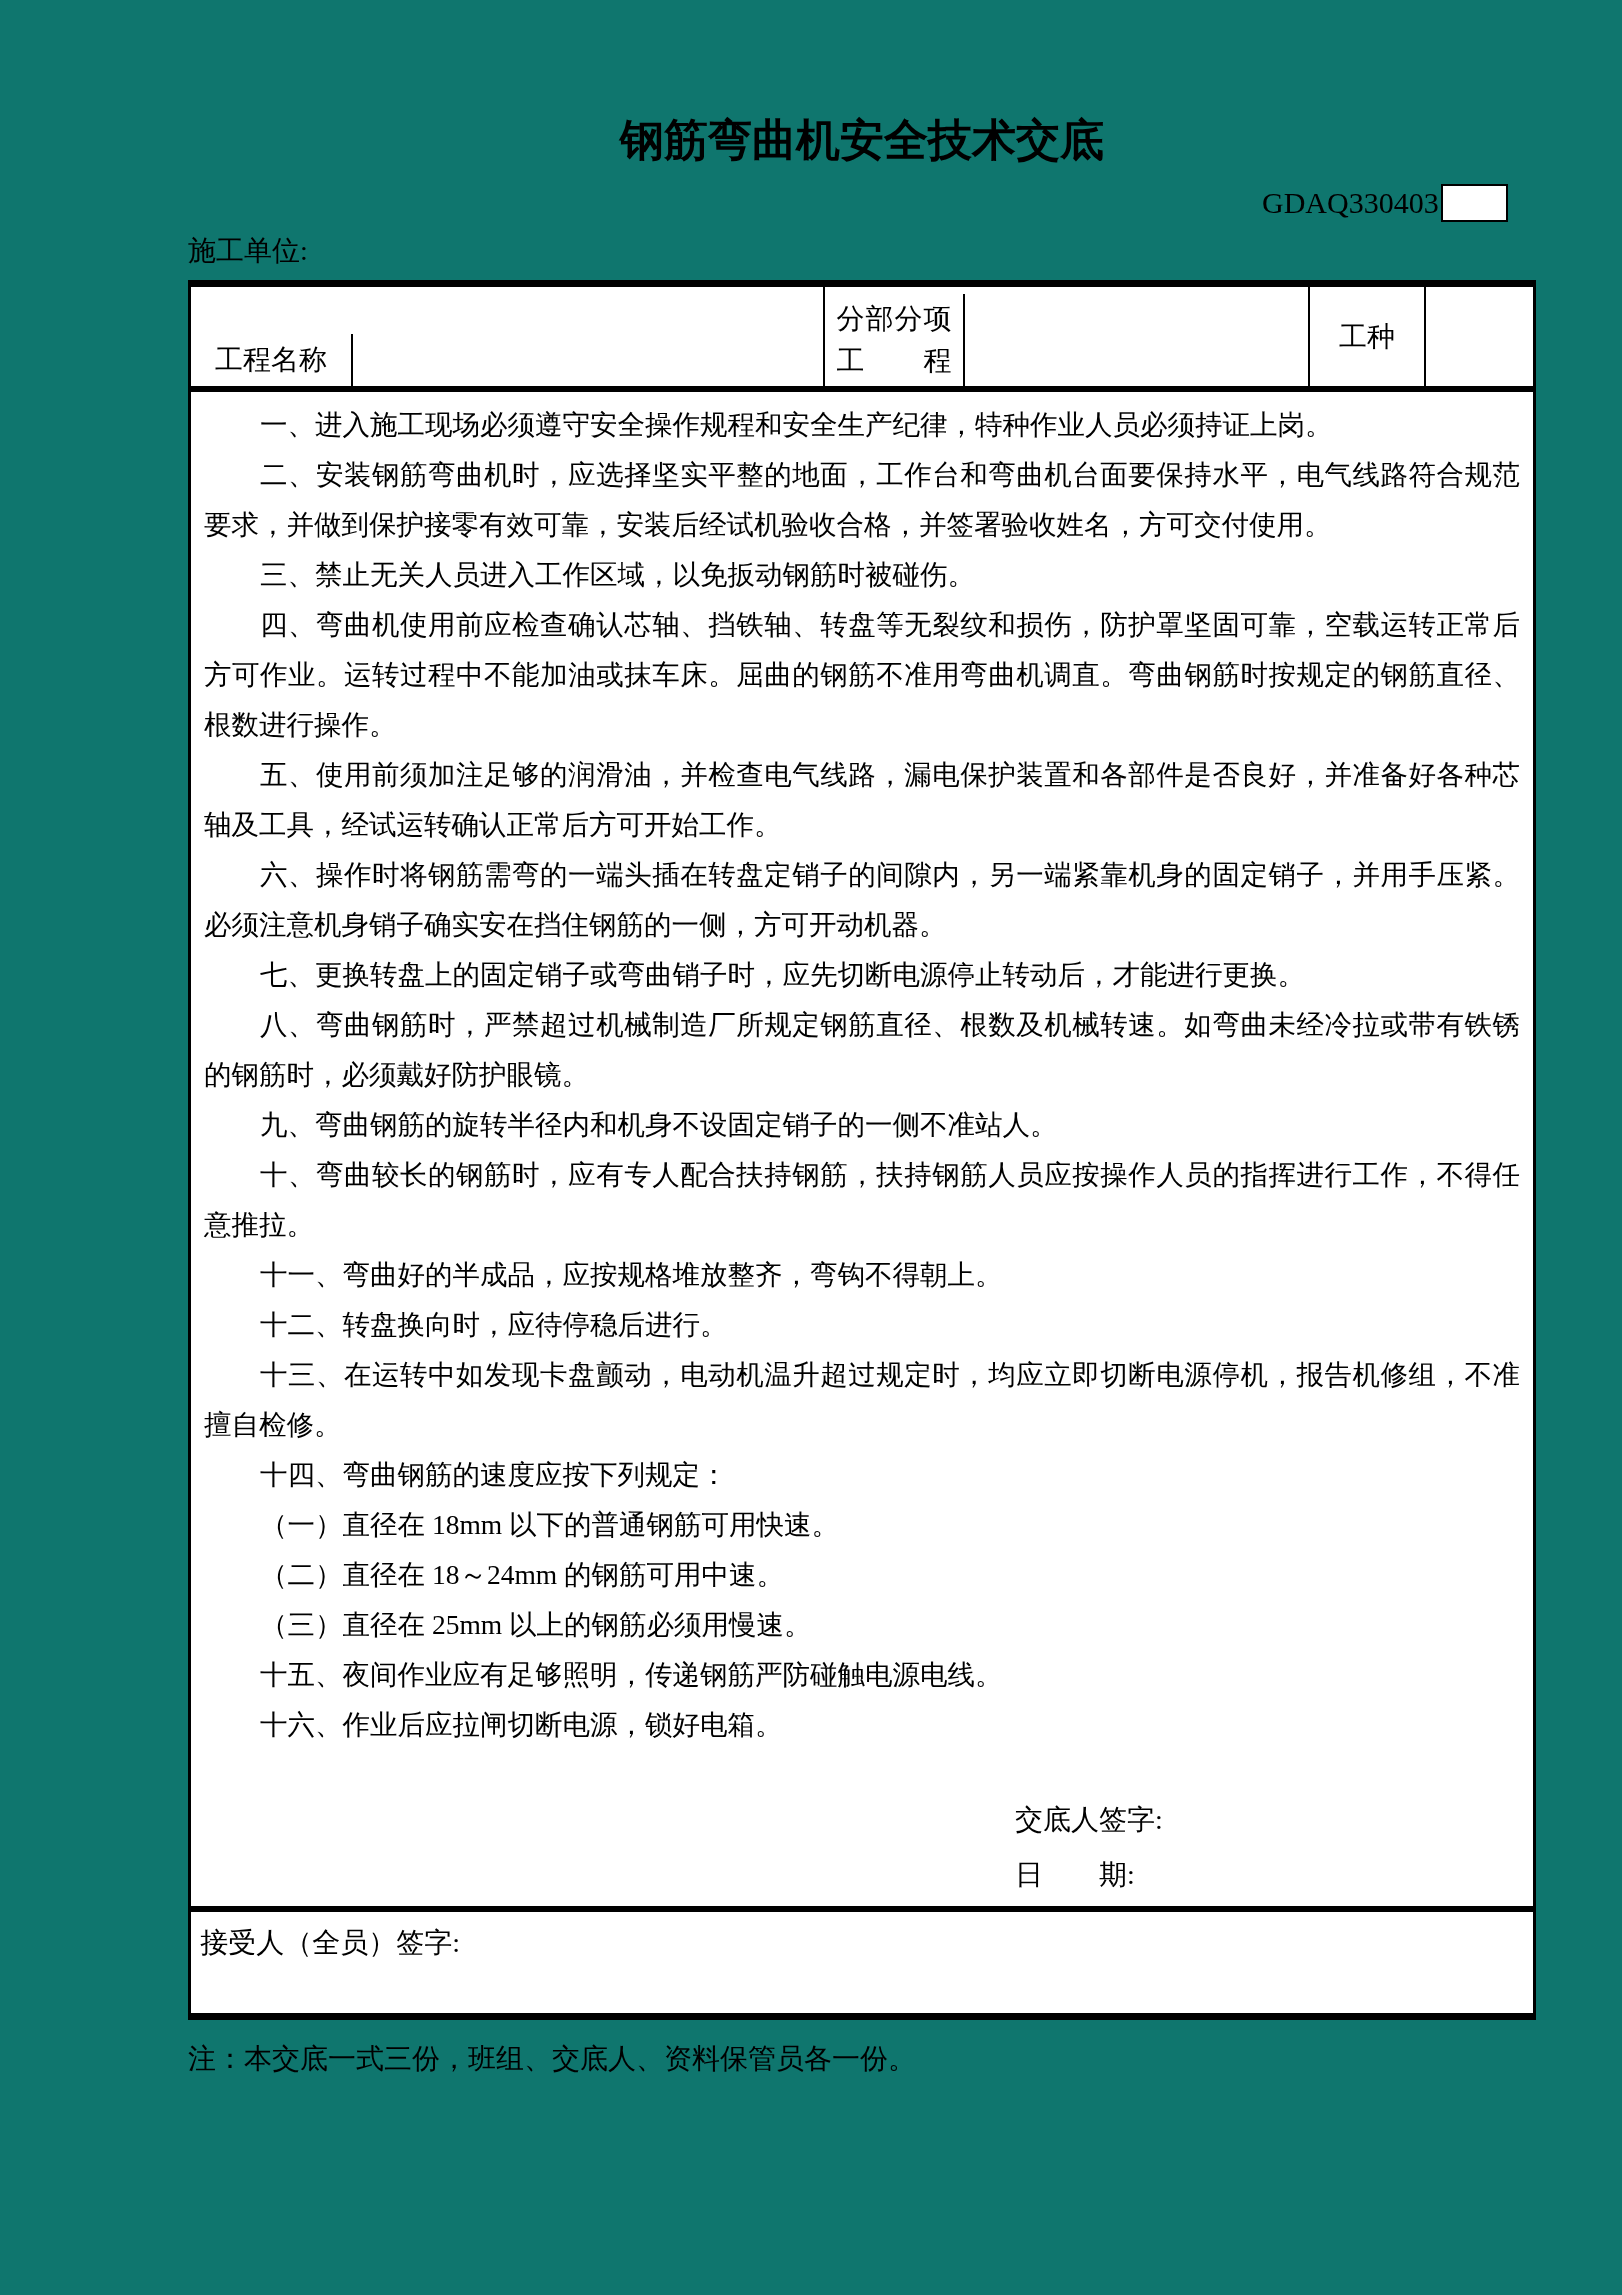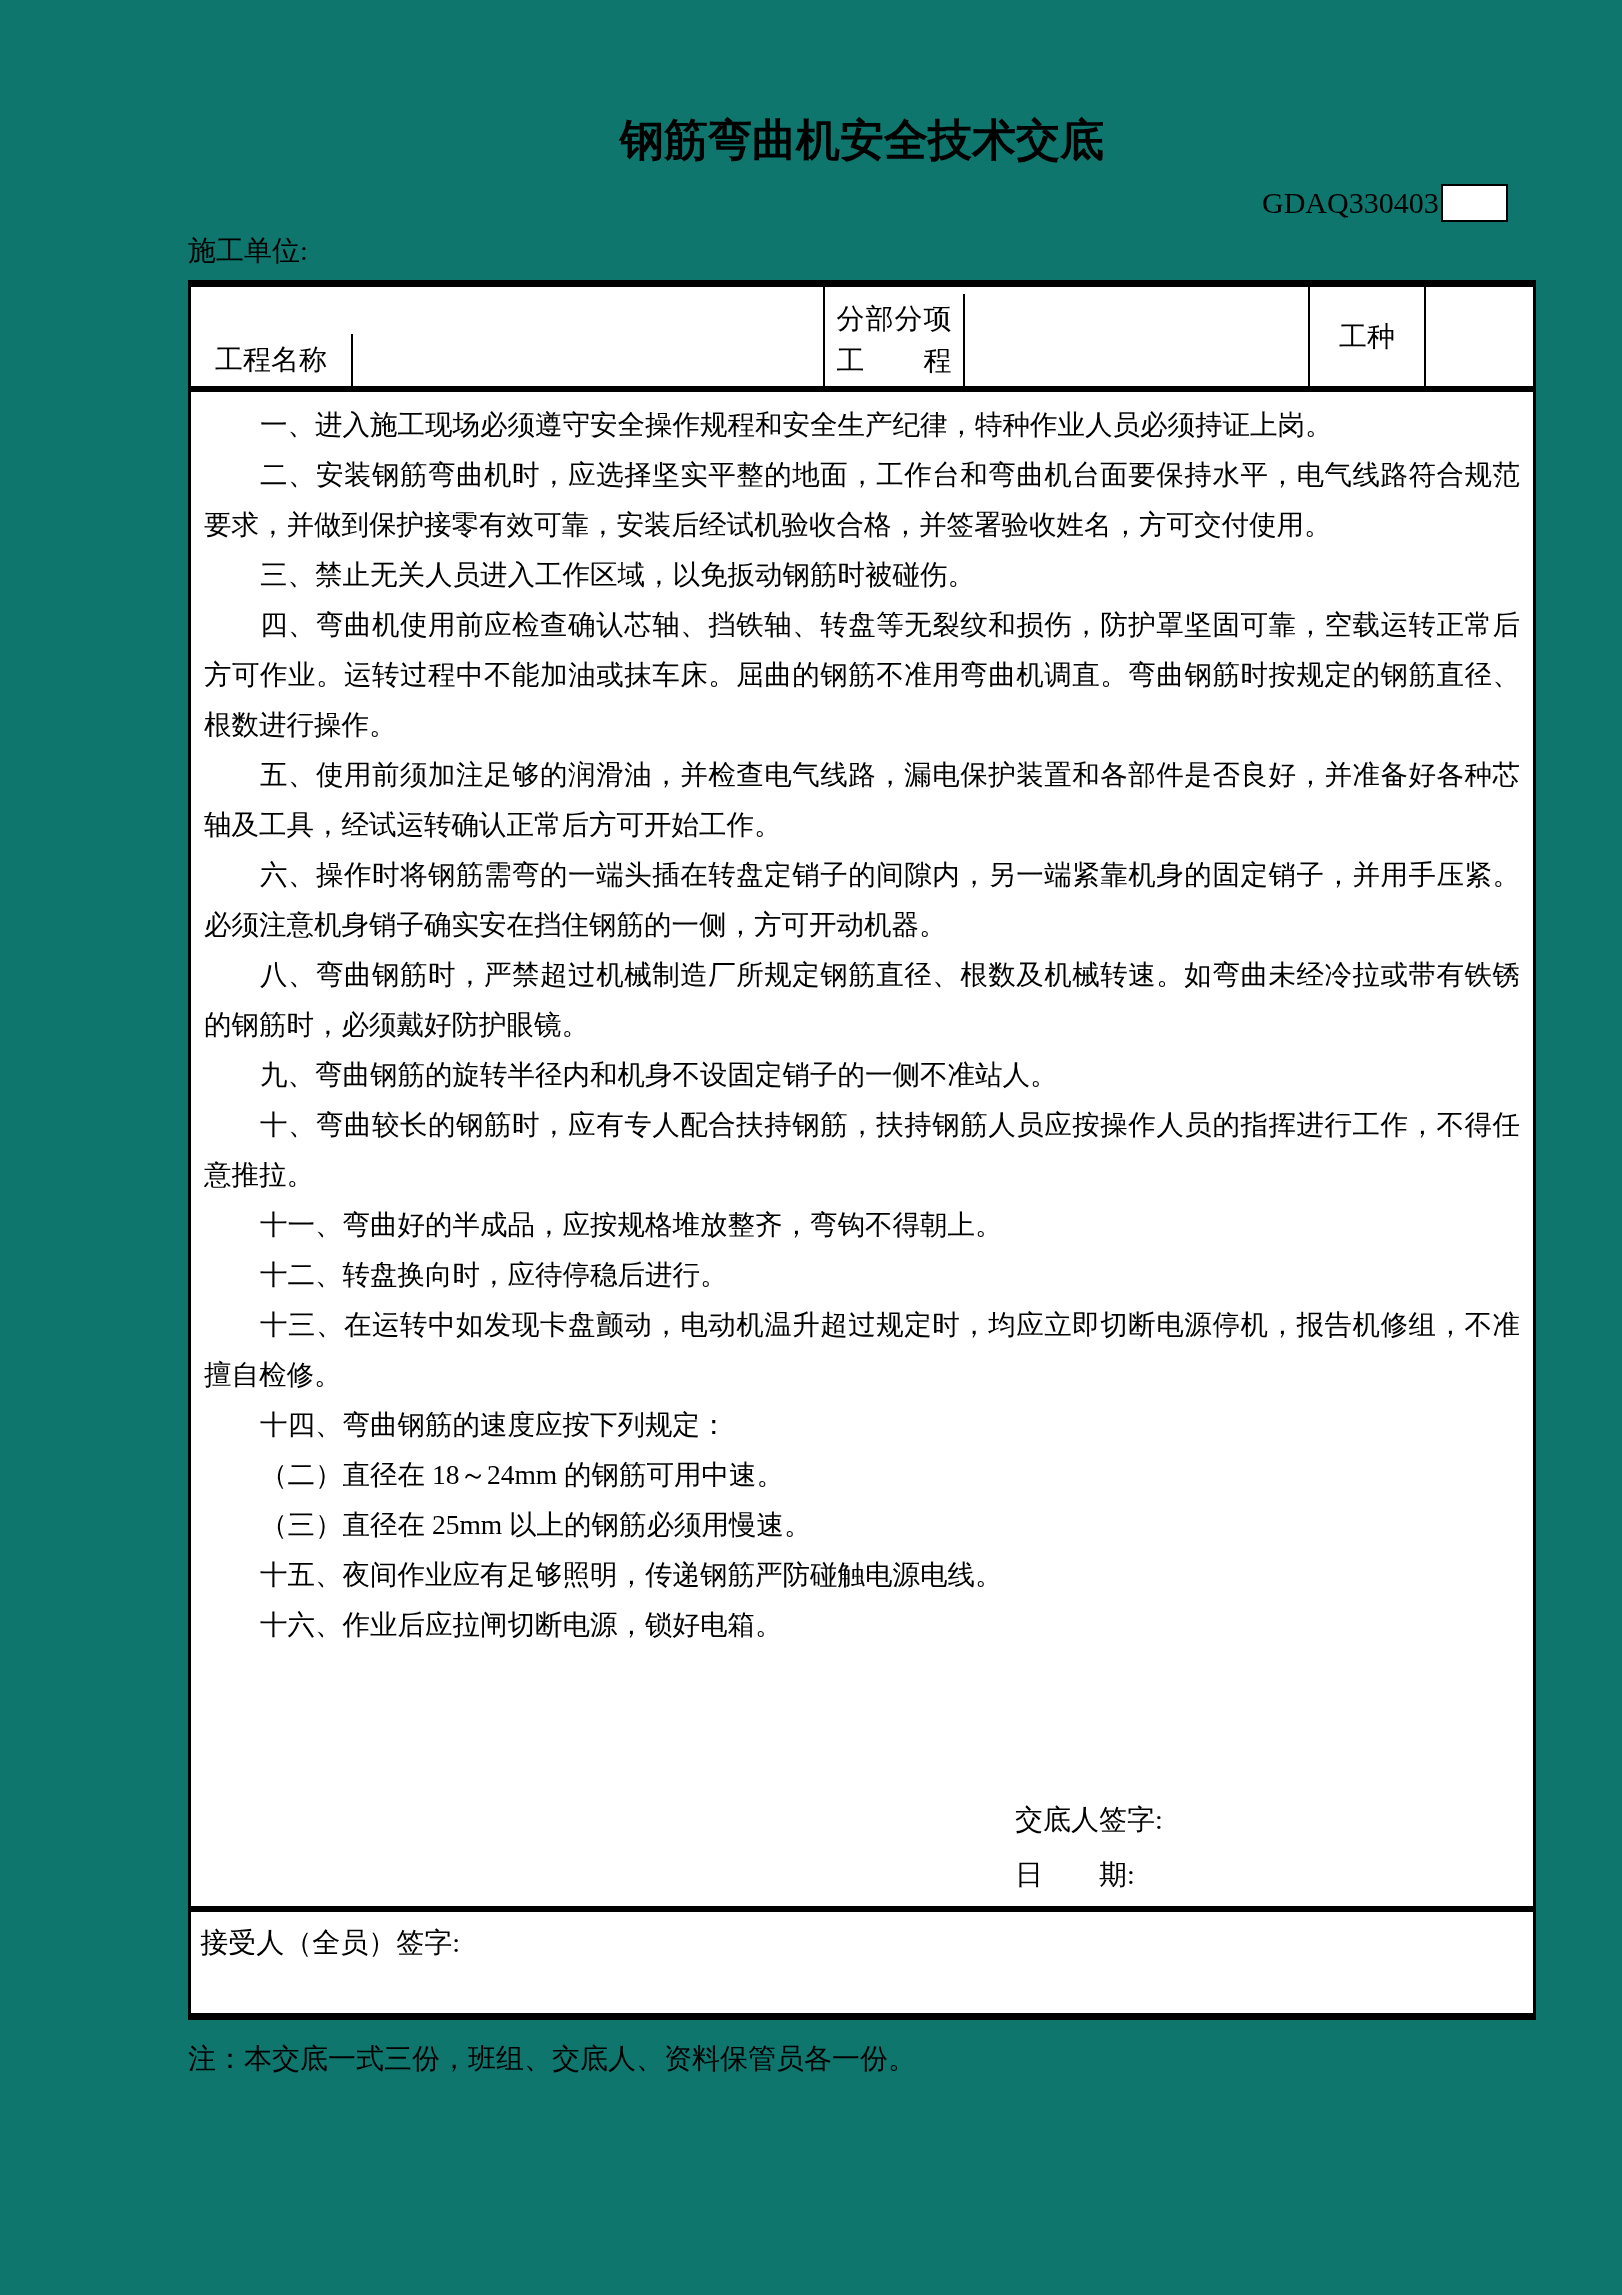--- a/index.html
+++ b/index.html
@@ -116,27 +116,29 @@
     </div>
 
     <div class="body-cell">
       <div id="items-container">
           <p>一、进入施工现场必须遵守安全操作规程和安全生产纪律，特种作业人员必须持证上岗。</p>
           <p>二、安装钢筋弯曲机时，应选择坚实平整的地面，工作台和弯曲机台面要保持水平，电气线路符合规范要求，并做到保护接零有效可靠，安装后经试机验收合格，并签署验收姓名，方可交付使用。</p>
           <p>三、禁止无关人员进入工作区域，以免扳动钢筋时被碰伤。</p>
           <p>四、弯曲机使用前应检查确认芯轴、挡铁轴、转盘等无裂纹和损伤，防护罩坚固可靠，空载运转正常后方可作业。运转过程中不能加油或抹车床。屈曲的钢筋不准用弯曲机调直。弯曲钢筋时按规定的钢筋直径、根数进行操作。</p>
           <p>五、使用前须加注足够的润滑油，并检查电气线路，漏电保护装置和各部件是否良好，并准备好各种芯轴及工具，经试运转确认正常后方可开始工作。</p>
           <p>六、操作时将钢筋需弯的一端头插在转盘定销子的间隙内，另一端紧靠机身的固定销子，并用手压紧。必须注意机身销子确实安在挡住钢筋的一侧，方可开动机器。</p>
+          <p>七、更换转盘上的固定销子或弯曲销子时，应先切断电源停止转动后，才能进行更换。</p>
           <p>八、弯曲钢筋时，严禁超过机械制造厂所规定钢筋直径、根数及机械转速。如弯曲未经冷拉或带有铁锈的钢筋时，必须戴好防护眼镜。</p>
           <p>九、弯曲钢筋的旋转半径内和机身不设固定销子的一侧不准站人。</p>
           <p>十、弯曲较长的钢筋时，应有专人配合扶持钢筋，扶持钢筋人员应按操作人员的指挥进行工作，不得任意推拉。</p>
           <p>十一、弯曲好的半成品，应按规格堆放整齐，弯钩不得朝上。</p>
           <p>十二、转盘换向时，应待停稳后进行。</p>
           <p>十三、在运转中如发现卡盘颤动，电动机温升超过规定时，均应立即切断电源停机，报告机修组，不准擅自检修。</p>
           <p>十四、弯曲钢筋的速度应按下列规定：</p>
+          <p>（一）直径在 18mm 以下的普通钢筋可用快速。</p>
           <p>（二）直径在 18～24mm 的钢筋可用中速。</p>
           <p>（三）直径在 25mm 以上的钢筋必须用慢速。</p>
           <p>十五、夜间作业应有足够照明，传递钢筋严防碰触电源电线。</p>
           <p>十六、作业后应拉闸切断电源，锁好电箱。</p>
         </div>
       <div class="sig-block">
         <div>交底人签字:</div>
         <div>日　　期:</div>
       </div>
     </div>

